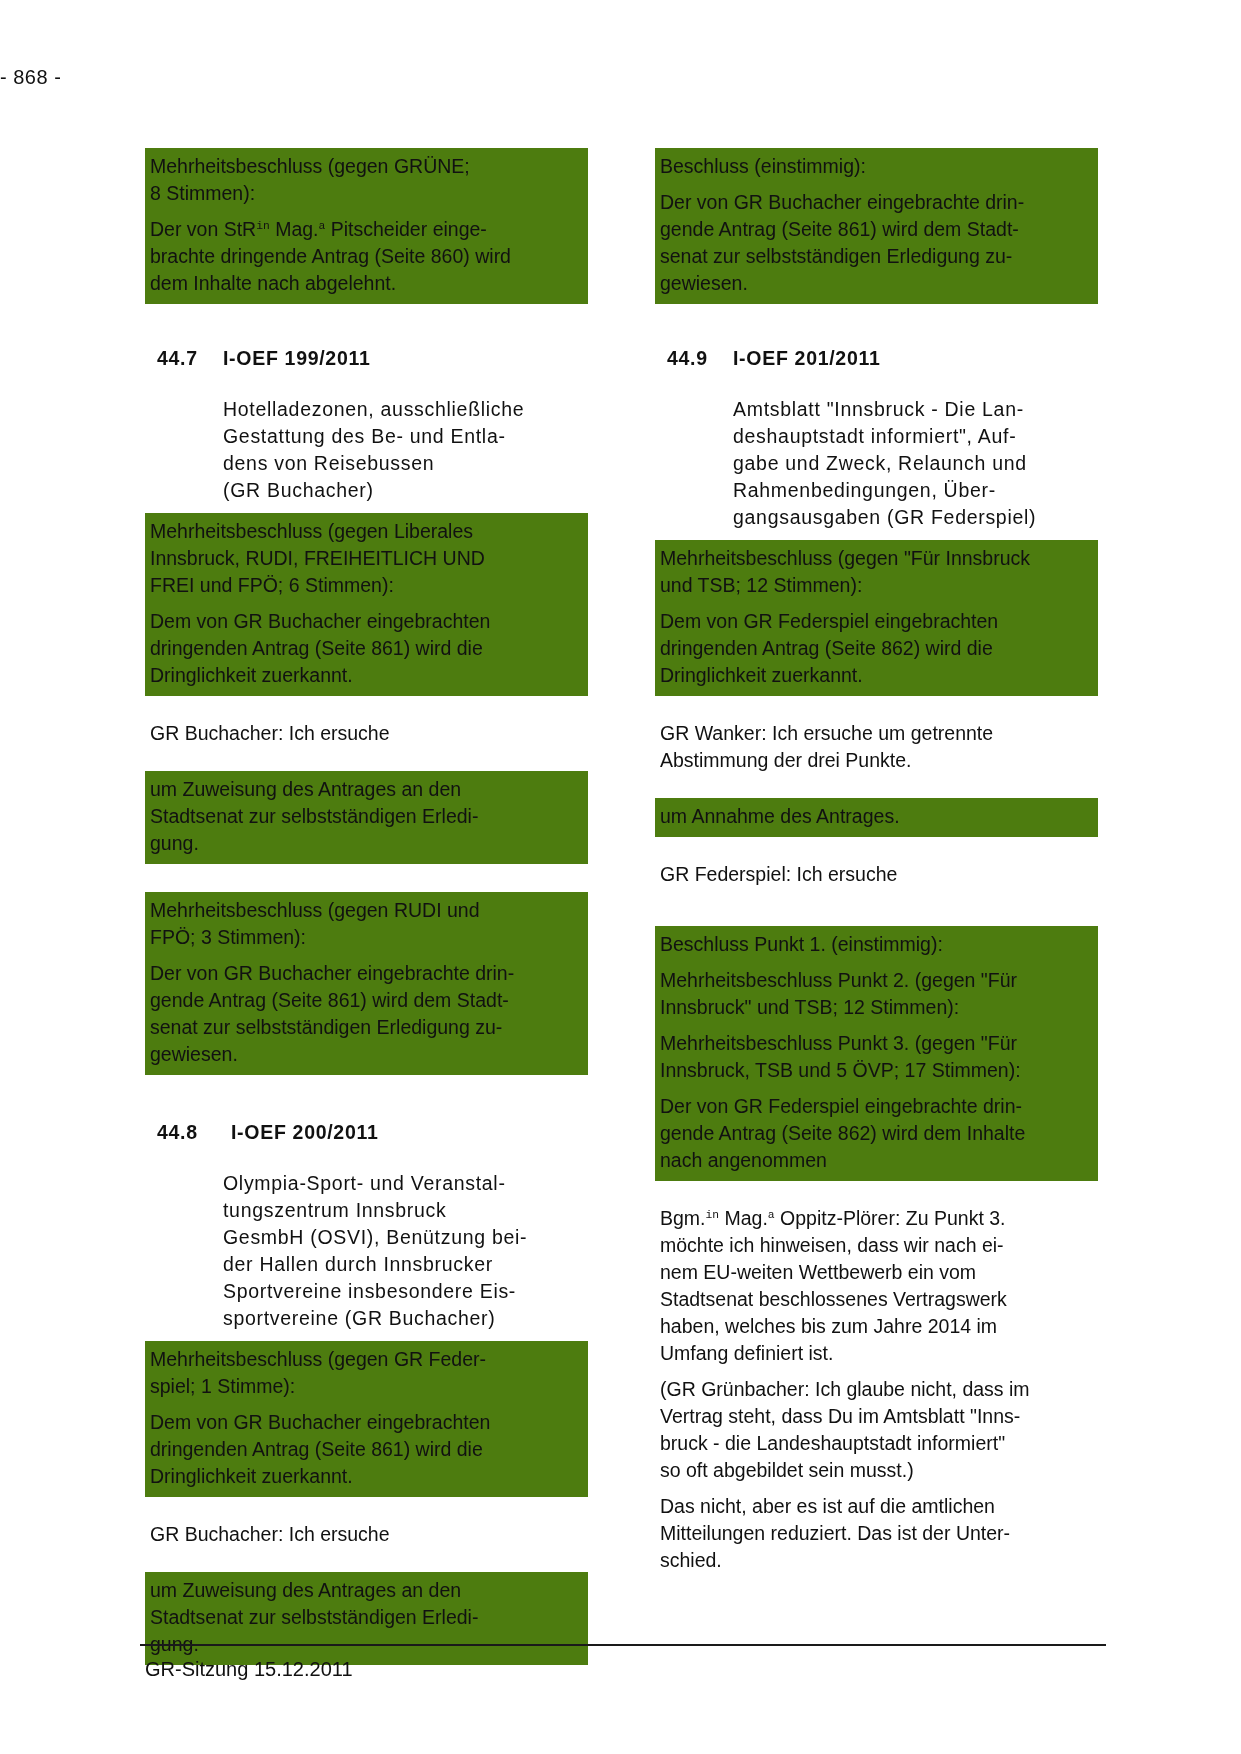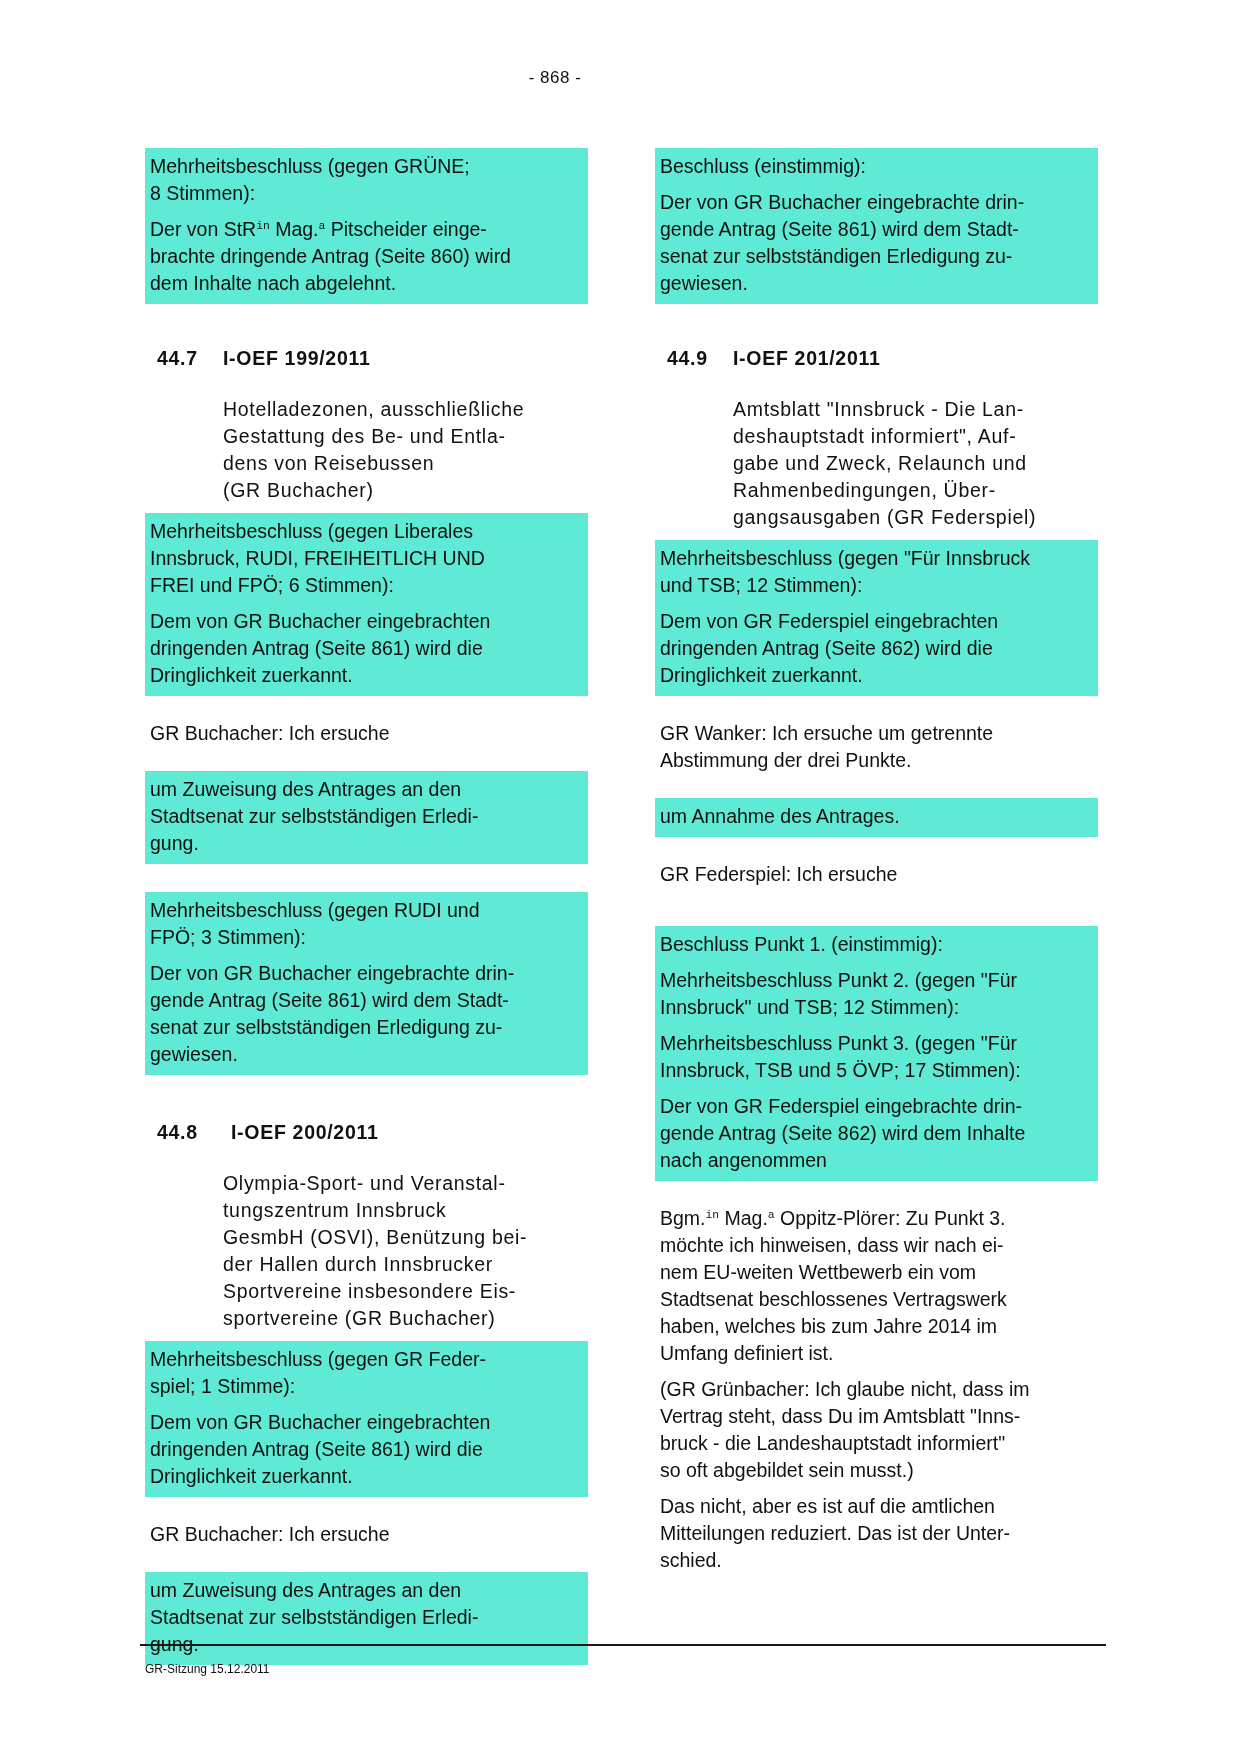--- a/index.html
+++ b/index.html
@@ -2,41 +2,41 @@
 <html><head>
 <meta charset="utf-8">
 <style>
   * { margin:0; padding:0; box-sizing:border-box; }
   html,body { background:#ffffff; }
   .page {
     position:relative; width:1241px; height:1754px; background:#ffffff;
     font-family:"Liberation Sans", sans-serif; font-size:19.5px; line-height:27px;
     color:#111; overflow:hidden;
   }
-  .page-num { position:absolute; top:64px; left:0; width:1110px; text-align:center; font-size:17px; letter-spacing:0.5px; }
+  .page-num { position:absolute; top:64px; left:0; width:1110px; font-size:20px; letter-spacing:0.5px; }
   .col { position:absolute; top:148px; width:443px; }
   .col-left  { left:145px; }
   .col-right { left:655px; }
   .blk { width:100%; }
-  .hl { background:#5eead4; padding:5px 5px 7px 5px; }
+  .hl { background:#4d7c0f; padding:5px 5px 7px 5px; }
   .p { white-space:pre-line; }
   .p + .p { margin-top:9px; }
   .plain { padding-left:5px; white-space:pre-line; }
   .sec { display:flex; padding-left:12px; letter-spacing:0.7px;font-weight:bold; }
   .sec .num { width:66px; flex:none; }
   .title { margin-left:78px; white-space:pre-line; letter-spacing:0.7px; }
   .sup { font-size:0.58em; vertical-align:super; line-height:0;font-family:Liberation Mono, monospace; }
   .mt8  { margin-top:24px; }
   .mt9  { margin-top:9px; }
   .mt38 { margin-top:38px; }
   .mt39 { margin-top:28px; }
   .mt41 { margin-top:41px; }
   .mt44 { margin-top:44px;gap:8px; }
   .rule { position:absolute; left:140px; right:135px; top:1644px; border-top:2px solid #1a1a1a; }
-  .footer-text { position:absolute; left:145px; top:1656px; font-size:12px; }
+  .footer-text { position:absolute; left:145px; top:1656px; font-size:20px; }
 </style>
 </head>
 <body>
 
 <div class="page">
 
   <div class="page-num">- 868 -</div>
 
   <div class="col col-left">
 

